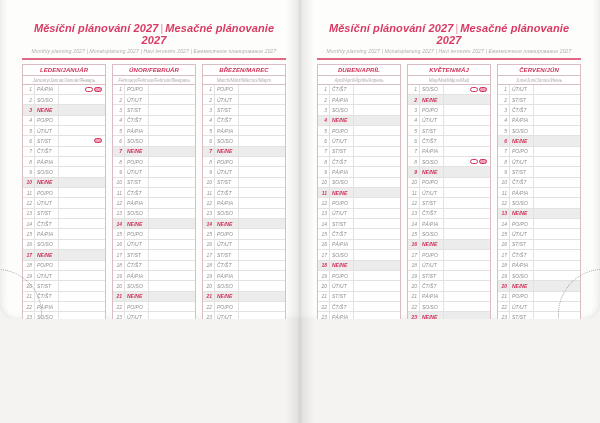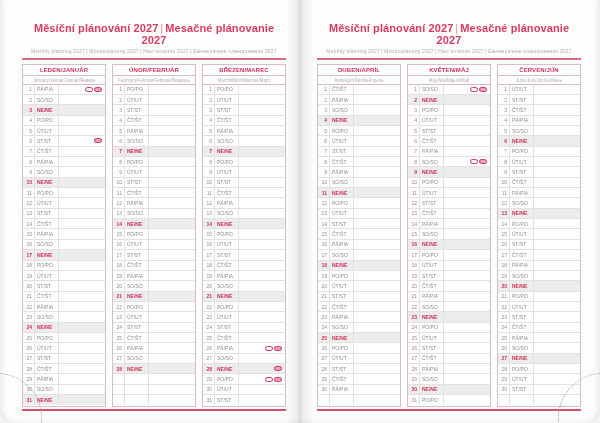--- a/index.html
+++ b/index.html
@@ -14,21 +14,21 @@
   *{margin:0;padding:0;box-sizing:border-box;}
   html,body{width:600px;height:423px;overflow:hidden;}
   body{
     background:#f4f3f1;
     font-family:"Liberation Sans", sans-serif;
     -webkit-text-size-adjust:none;
     position:relative;
   }
   .book{position:absolute;left:0;top:0;width:600px;height:423px;display:flex;}
   .page{
-    width:300px;height:423px;position:relative;background:#fdfdfc;overflow:hidden;
+    width:300px;height:319px;position:relative;background:#fdfdfc;overflow:hidden;font-style:italic;
   }
   .page-left{border-bottom-left-radius:14px;box-shadow:inset 8px 0 10px -8px rgba(0,0,0,.12), inset 0 -6px 8px -7px rgba(0,0,0,.10);}
   .page-right{border-bottom-right-radius:14px;box-shadow:inset -8px 0 10px -8px rgba(0,0,0,.12), inset 0 -6px 8px -7px rgba(0,0,0,.10);}
   .gutter{
     position:absolute;left:286px;top:0;width:28px;height:423px;pointer-events:none;z-index:5;
     background:linear-gradient(to right, rgba(0,0,0,0) 0%, rgba(0,0,0,.07) 40%, rgba(0,0,0,.13) 50%, rgba(0,0,0,.07) 60%, rgba(0,0,0,0) 100%);
   }
   .page-inner{position:relative;}
   .page-left .page-inner{margin-left:22px;width:264px;}
   .page-right .page-inner{margin-left:17px;width:264px;}

